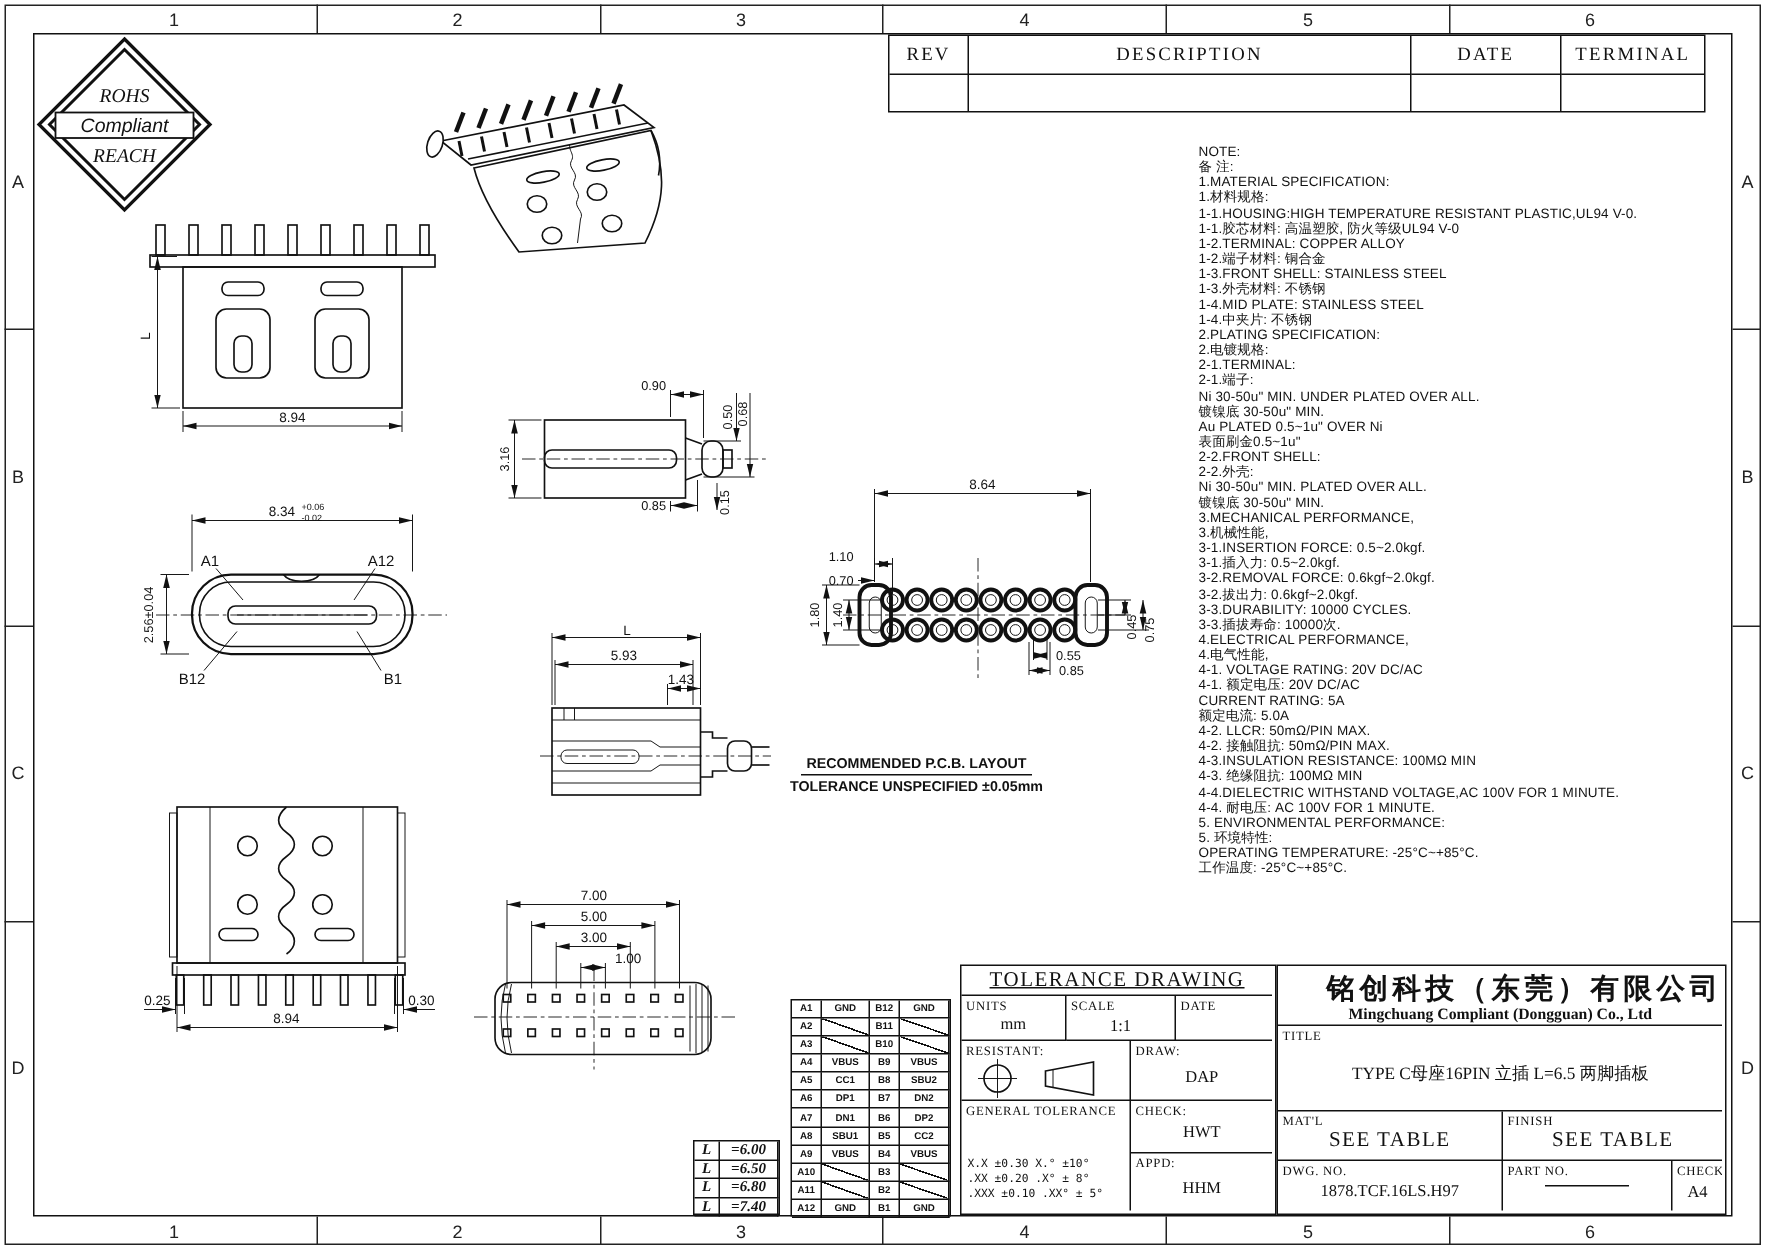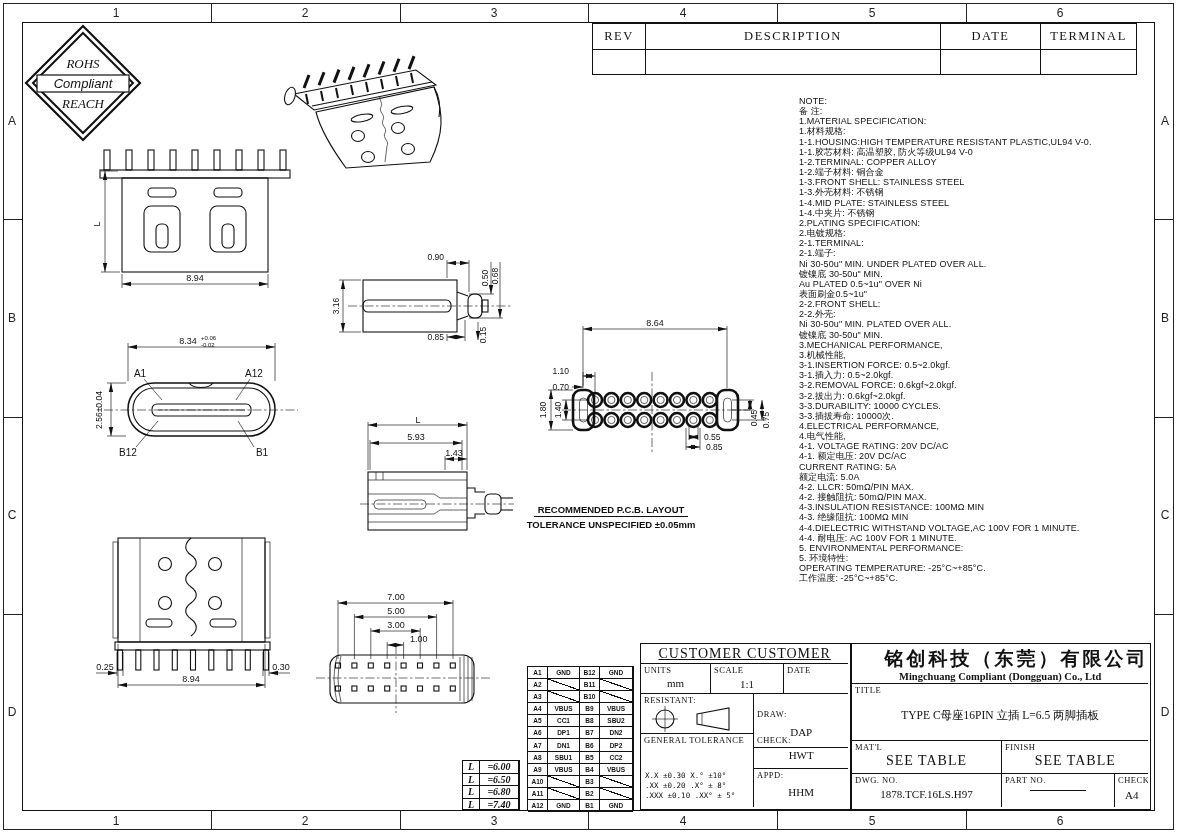--- a/index.html
+++ b/index.html
@@ -643,21 +643,21 @@
       <div>B2</div>
       <div class="diag"></div>
     <div>A12</div>
       <div>GND</div>
       <div>B1</div>
       <div>GND</div>
   </div>
 
   <div class="abs" id="cust">
     <div class="cell bB" style="left:0;top:0;width:207.4px;height:20px">
-      <div id="cust-title">CUSTOMER CUSTOMER</div>
+      <div id="cust-title">TOLERANCE DRAWING</div>
     </div>
     <div class="cell bR bB" style="left:0;top:20px;width:70px;height:30px">
       <span class="lbl">UNITS</span>
       <span class="cval" style="top:13px">mm</span>
     </div>
     <div class="cell bR bB" style="left:70px;top:20px;width:73px;height:30px">
       <span class="lbl">SCALE</span>
       <span class="cval" style="top:14px">1:1</span>
     </div>
     <div class="cell bB" style="left:143px;top:20px;width:64.4px;height:30px">
@@ -666,21 +666,21 @@
     <div class="cell bR bB" style="left:0;top:50px;width:113px;height:40px">
       <span class="lbl">RESISTANT:</span>
       <svg width="95" height="28" viewBox="0 0 95 28" style="position:absolute;left:8px;top:11px">
         <circle cx="16" cy="14" r="9" class="ln"></circle>
         <line x1="3" y1="14" x2="29" y2="14" class="thin"></line>
         <line x1="16" y1="1" x2="16" y2="27" class="thin"></line>
         <polygon points="48,9 80,3 80,25 48,19" class="ln"></polygon>
         <line x1="53" y1="8" x2="53" y2="20" class="thin"></line>
       </svg>
     </div>
-    <div class="cell bB" style="left:113px;top:64px;width:94.4px;height:40px">
+    <div class="cell bB" style="left:113px;top:50px;width:94.4px;height:40px">
       <span class="lbl">DRAW:</span>
       <span class="cval" style="top:18px">DAP</span>
     </div>
     <div class="cell bR" style="left:0;top:90px;width:113px;height:73.4px">
       <span class="lbl">GENERAL  TOLERANCE</span>
       <div class="tol">X.X  ±0.30 X.°  ±10°
 .XX  ±0.20 .X°  ± 8°
 .XXX ±0.10 .XX° ± 5°</div>
     </div>
     <div class="cell bB" style="left:113px;top:90px;width:94.4px;height:35px">

